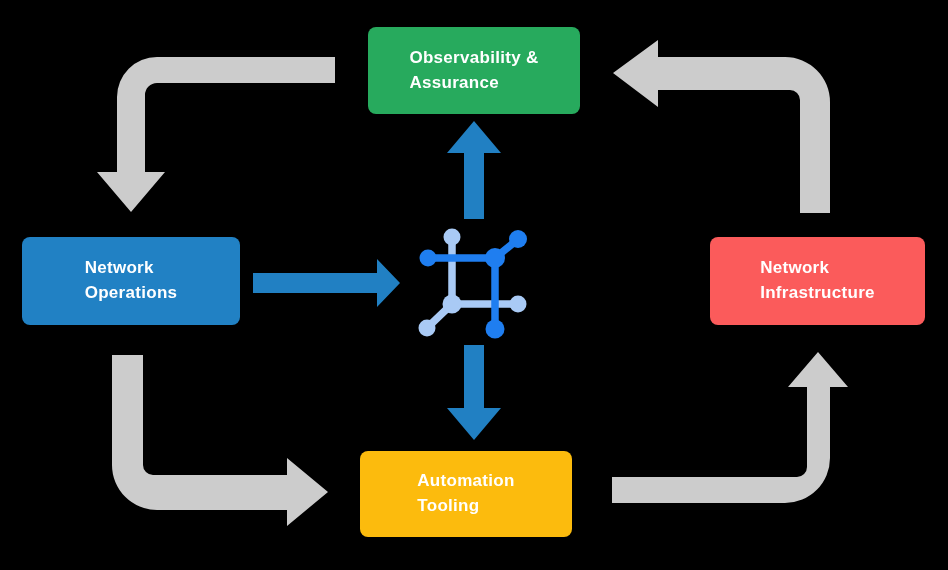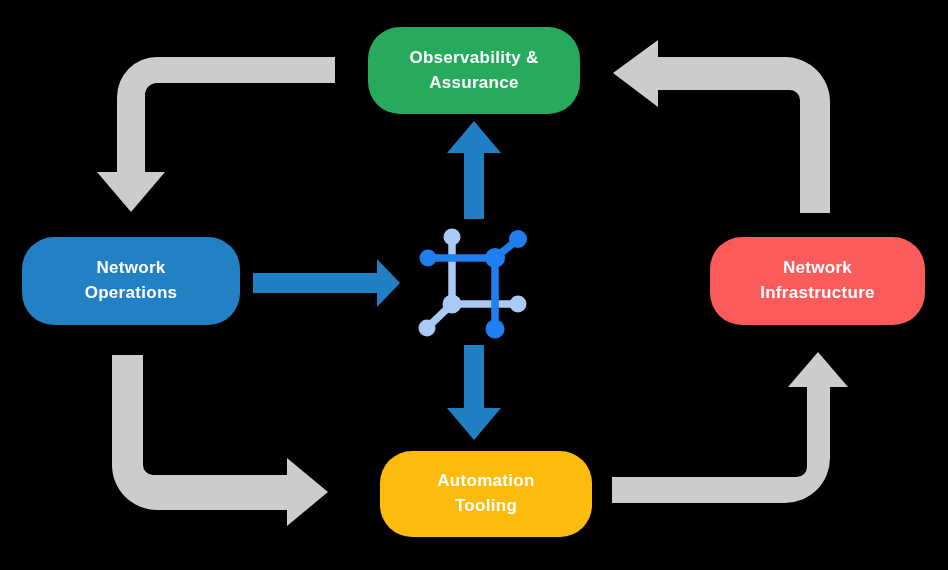--- a/index.html
+++ b/index.html
@@ -11,36 +11,35 @@
     overflow: hidden;
     font-family: "Liberation Sans", "DejaVu Sans", sans-serif;
     background: #000;
   }
   .layer {
     position: absolute;
     left: 0; top: 0;
   }
   .node {
     position: absolute;
-    border-radius: 32px;
+    border-radius: 8px;
     display: flex;
     align-items: center;
     justify-content: center;
-    text-align: center;
     color: #fff;
     font-size: 17px;
     font-weight: 600;
     line-height: 1.45;
     letter-spacing: 0.3px;
   }
   .node .label { white-space: pre-line; }
   .node-observability { left: 368px; top: 27px;  width: 212px; height: 87px; }
   .node-operations    { left: 22px;  top: 237px; width: 218px; height: 88px; }
   .node-infrastructure{ left: 710px; top: 237px; width: 215px; height: 88px; }
-  .node-automation    { left: 380px; top: 451px; width: 212px; height: 86px; }
+  .node-automation    { left: 360px; top: 451px; width: 212px; height: 86px; }
 </style>
 </head>
 <body>
 
 <div class="canvas">
 
   <svg class="layer" width="948" height="570" viewBox="0 0 948 570">
 
     <path d="M335,57 L157,57 A40,40 0 0 0 117,97 L117,172 L97,172 L131,212 L165,172 L145,172 L145,95 A12,12 0 0 1 157,83 L335,83 Z" fill="#CCCCCC"></path>
     <path d="M613,73 L658,40 L658,57 L785,57 A45,45 0 0 1 830,102 L830,213 L800,213 L800,100 A10,10 0 0 0 790,90 L658,90 L658,107 Z" fill="#CCCCCC"></path>

